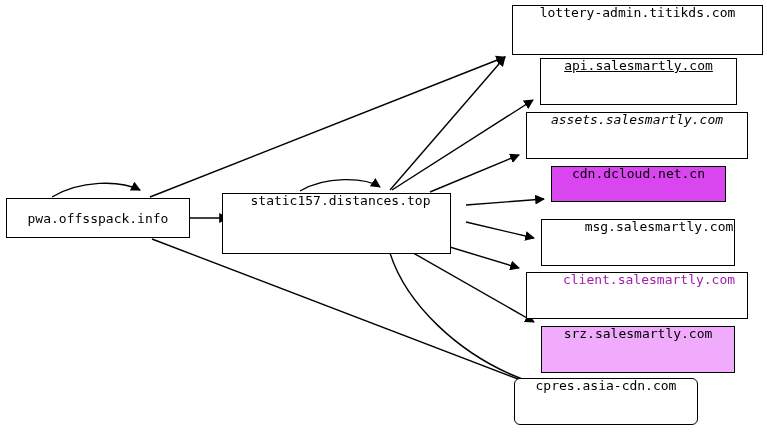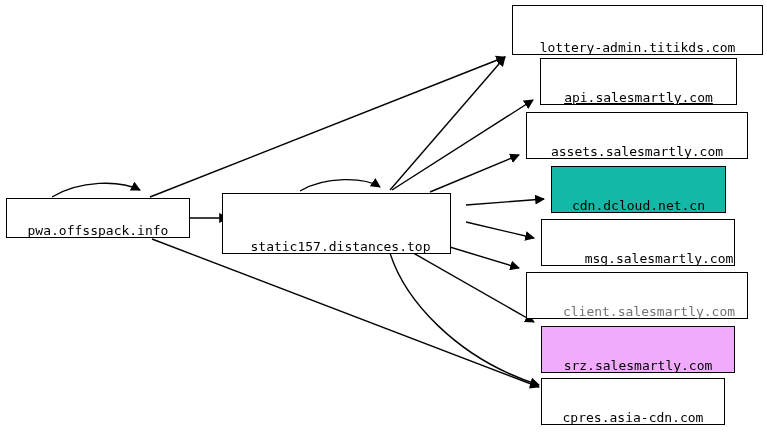--- a/index.html
+++ b/index.html
@@ -26,21 +26,21 @@
     top: 0;
     width: 767px;
     height: 432px;
   }
   .node {
     position: absolute;
     box-sizing: border-box;
     border: 1px solid #000000;
     background: #ffffff;
     display: flex;
-    align-items: flex-end;
+    align-items: flex-start;
     justify-content: center;
     color: #000000;
     white-space: nowrap;
   }
   .node-label {
     font-family: "DejaVu Sans Mono", "Liberation Mono", monospace;
     font-size: 13px;
     line-height: 1;
     letter-spacing: 0px;
     color: #000000;
@@ -69,44 +69,44 @@
         <path d="M 466,205 L 544,199" stroke="#000000" fill="none" stroke-width="1.4" marker-end="url(#arrowhead)"></path>
         <path d="M 466,222 L 534,238" stroke="#000000" fill="none" stroke-width="1.4" marker-end="url(#arrowhead)"></path>
         <path d="M 430,241 L 519,268" stroke="#000000" fill="none" stroke-width="1.4" marker-end="url(#arrowhead)"></path>
         <path d="M 394,242 L 534,322" stroke="#000000" fill="none" stroke-width="1.4" marker-end="url(#arrowhead)"></path>
         <path d="M 387,242 C 400,300 460,360 539,385" stroke="#000000" fill="none" stroke-width="1.4" marker-end="url(#arrowhead)"></path>
       </g>
   </svg>
 
   <div id="node-group">
       <div class="node" style="left: 6px; top: 198px; width: 184px; height: 40px; border-color: rgb(0, 0, 0); background: rgb(255, 255, 255);">
-        <span class="node-label" style="color: rgb(0, 0, 0);">pwa.offsspack.info</span>
+        <span class="node-label" style="color: rgb(0, 0, 0); margin-top: 13px;">pwa.offsspack.info</span>
       </div>
       <div class="node" style="left: 222px; top: 193px; width: 229px; height: 61px; border-color: rgb(0, 0, 0); background: rgb(255, 255, 255); padding-left: 8px;">
         <span class="node-label" style="color: rgb(0, 0, 0);">static157.distances.top</span>
       </div>
       <div class="node" style="left: 512px; top: 5px; width: 251px; height: 50px; border-color: rgb(0, 0, 0); background: rgb(255, 255, 255);">
         <span class="node-label" style="color: rgb(0, 0, 0);">lottery-admin.titikds.com</span>
       </div>
       <div class="node" style="left: 540px; top: 58px; width: 197px; height: 47px; border-color: rgb(0, 0, 0); background: rgb(255, 255, 255); text-decoration: underline;">
         <span class="node-label" style="color: rgb(0, 0, 0);">api.salesmartly.com</span>
       </div>
-      <div class="node" style="left: 526px; top: 112px; width: 222px; height: 47px; border-color: rgb(0, 0, 0); background: rgb(255, 255, 255);">
+      <div class="node" style="left: 526px; top: 112px; width: 222px; height: 47px; border-color: rgb(0, 0, 0); background: rgb(255, 255, 255); font-style: italic;">
         <span class="node-label" style="color: rgb(0, 0, 0);">assets.salesmartly.com</span>
       </div>
-      <div class="node" style="left: 551px; top: 166px; width: 175px; height: 47px; border-color: rgb(0, 0, 0); background: #14b8a6;">
+      <div class="node" style="left: 551px; top: 166px; width: 175px; height: 36px; border-color: rgb(0, 0, 0); background: #d946ef;">
         <span class="node-label" style="color: rgb(0, 0, 0);">cdn.dcloud.net.cn</span>
       </div>
       <div class="node" style="left: 541px; top: 219px; width: 194px; height: 47px; border-color: rgb(0, 0, 0); background: rgb(255, 255, 255);">
         <span class="node-label" style="color: rgb(0, 0, 0); margin-left: 42px;">msg.salesmartly.com</span>
       </div>
       <div class="node" style="left: 526px; top: 272px; width: 222px; height: 47px; border-color: rgb(0, 0, 0); background: rgb(255, 255, 255);">
-        <span class="node-label" style="color: #737373; margin-left: 24px;">client.salesmartly.com</span>
+        <span class="node-label" style="color: #a21caf; margin-left: 24px;">client.salesmartly.com</span>
       </div>
       <div class="node" style="left: 541px; top: 326px; width: 194px; height: 47px; border-color: rgb(0, 0, 0); background: #f0abfc;">
         <span class="node-label" style="color: rgb(0, 0, 0);">srz.salesmartly.com</span>
       </div>
-      <div class="node" style="left: 541px; top: 378px; width: 184px; height: 47px; border-color: rgb(0, 0, 0); background: rgb(255, 255, 255);">
+      <div class="node" style="left: 514px; top: 378px; width: 184px; height: 47px; border-color: rgb(0, 0, 0); background: rgb(255, 255, 255); border-radius: 6px;">
         <span class="node-label" style="color: rgb(0, 0, 0);">cpres.asia-cdn.com</span>
       </div>
     </div>
 
 </div>
 
 </body></html>

